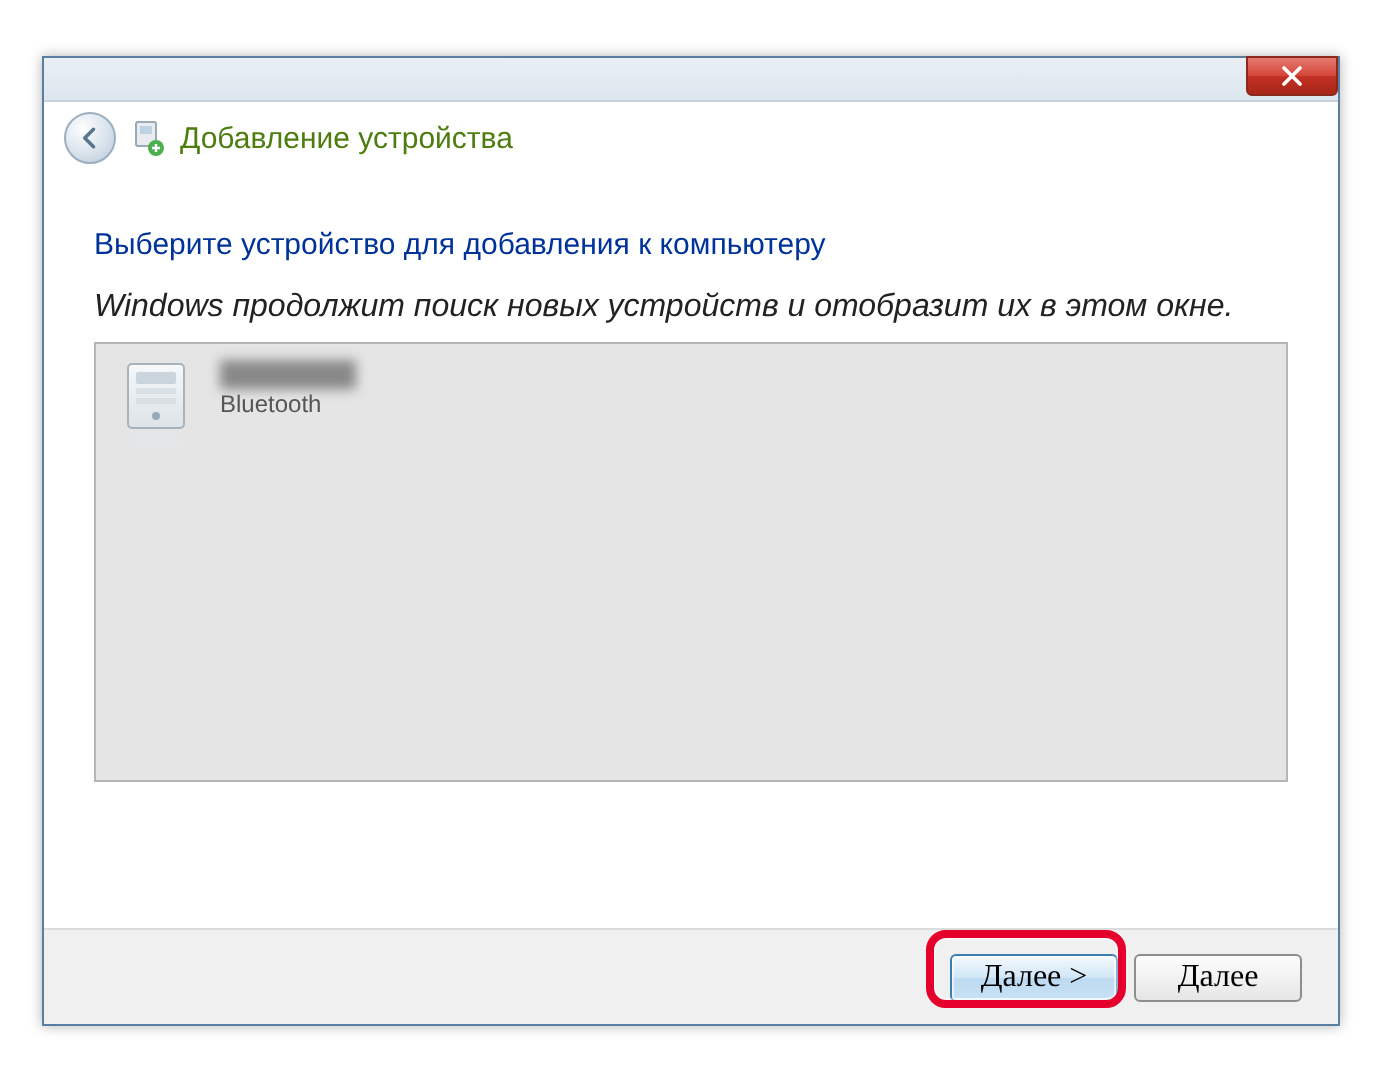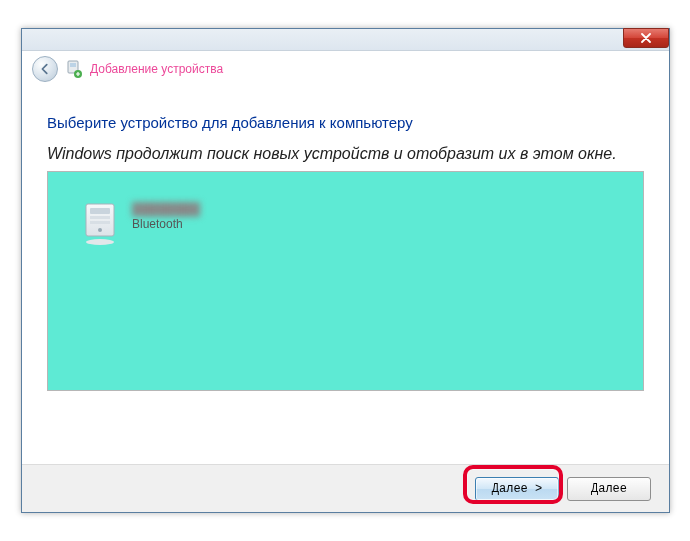--- a/index.html
+++ b/index.html
@@ -61,22 +61,22 @@
     justify-content: center;
     cursor: pointer;
   }
   .back-btn svg { width: 14px; height: 14px; }
   .device-icon {
     width: 16px;
     height: 18px;
     position: relative;
   }
   .breadcrumb {
-    font-size: 12px;
-    color: #ec4899;
+    font-size: 15px;
+    color: #4d7c0f;
   }
   .content {
     position: absolute;
     left: 25px;
     right: 25px;
     top: 85px;
     bottom: 68px;
   }
   .heading {
     color: #003399;
@@ -85,22 +85,22 @@
   }
   .subheading {
     font-size: 16px;
     color: #222;
     margin-bottom: 8px;
     font-style: italic;
   }
   .device-list {
     border: 1px solid #b6b6b6;
     height: 220px;
-    padding: 24px;
-    background: #5eead4;
+    padding: 2px;
+    background: #e5e5e5;
   }
   .device-item {
     display: flex;
     align-items: flex-start;
     gap: 10px;
     padding: 4px 6px;
     width: 280px;
     cursor: pointer;
   }
   .device-thumb {
@@ -125,22 +125,22 @@
     border-top: 1px solid #dcdcdc;
     display: flex;
     align-items: center;
     justify-content: flex-end;
     padding-right: 18px;
     gap: 8px;
   }
   .btn {
     min-width: 84px;
     height: 24px;
-    font-size: 12px;
-    font-family: Liberation Mono, monospace;
+    font-size: 16px;
+    font-family: Liberation Serif, serif;
     background: linear-gradient(to bottom, #fdfdfd, #e6e6e6);
     border: 1px solid #8e8e8e;
     border-radius: 3px;
     cursor: pointer;
     padding: 0 12px;
   }
   .btn-primary {
     background: linear-gradient(to bottom, #f4f9fe, #d2e7f7 48%, #bcdaf1 52%, #c9e2f5);
     border: 1px solid #3c7fb1;
     box-shadow: inset 0 0 0 1px rgba(255,255,255,0.6);

